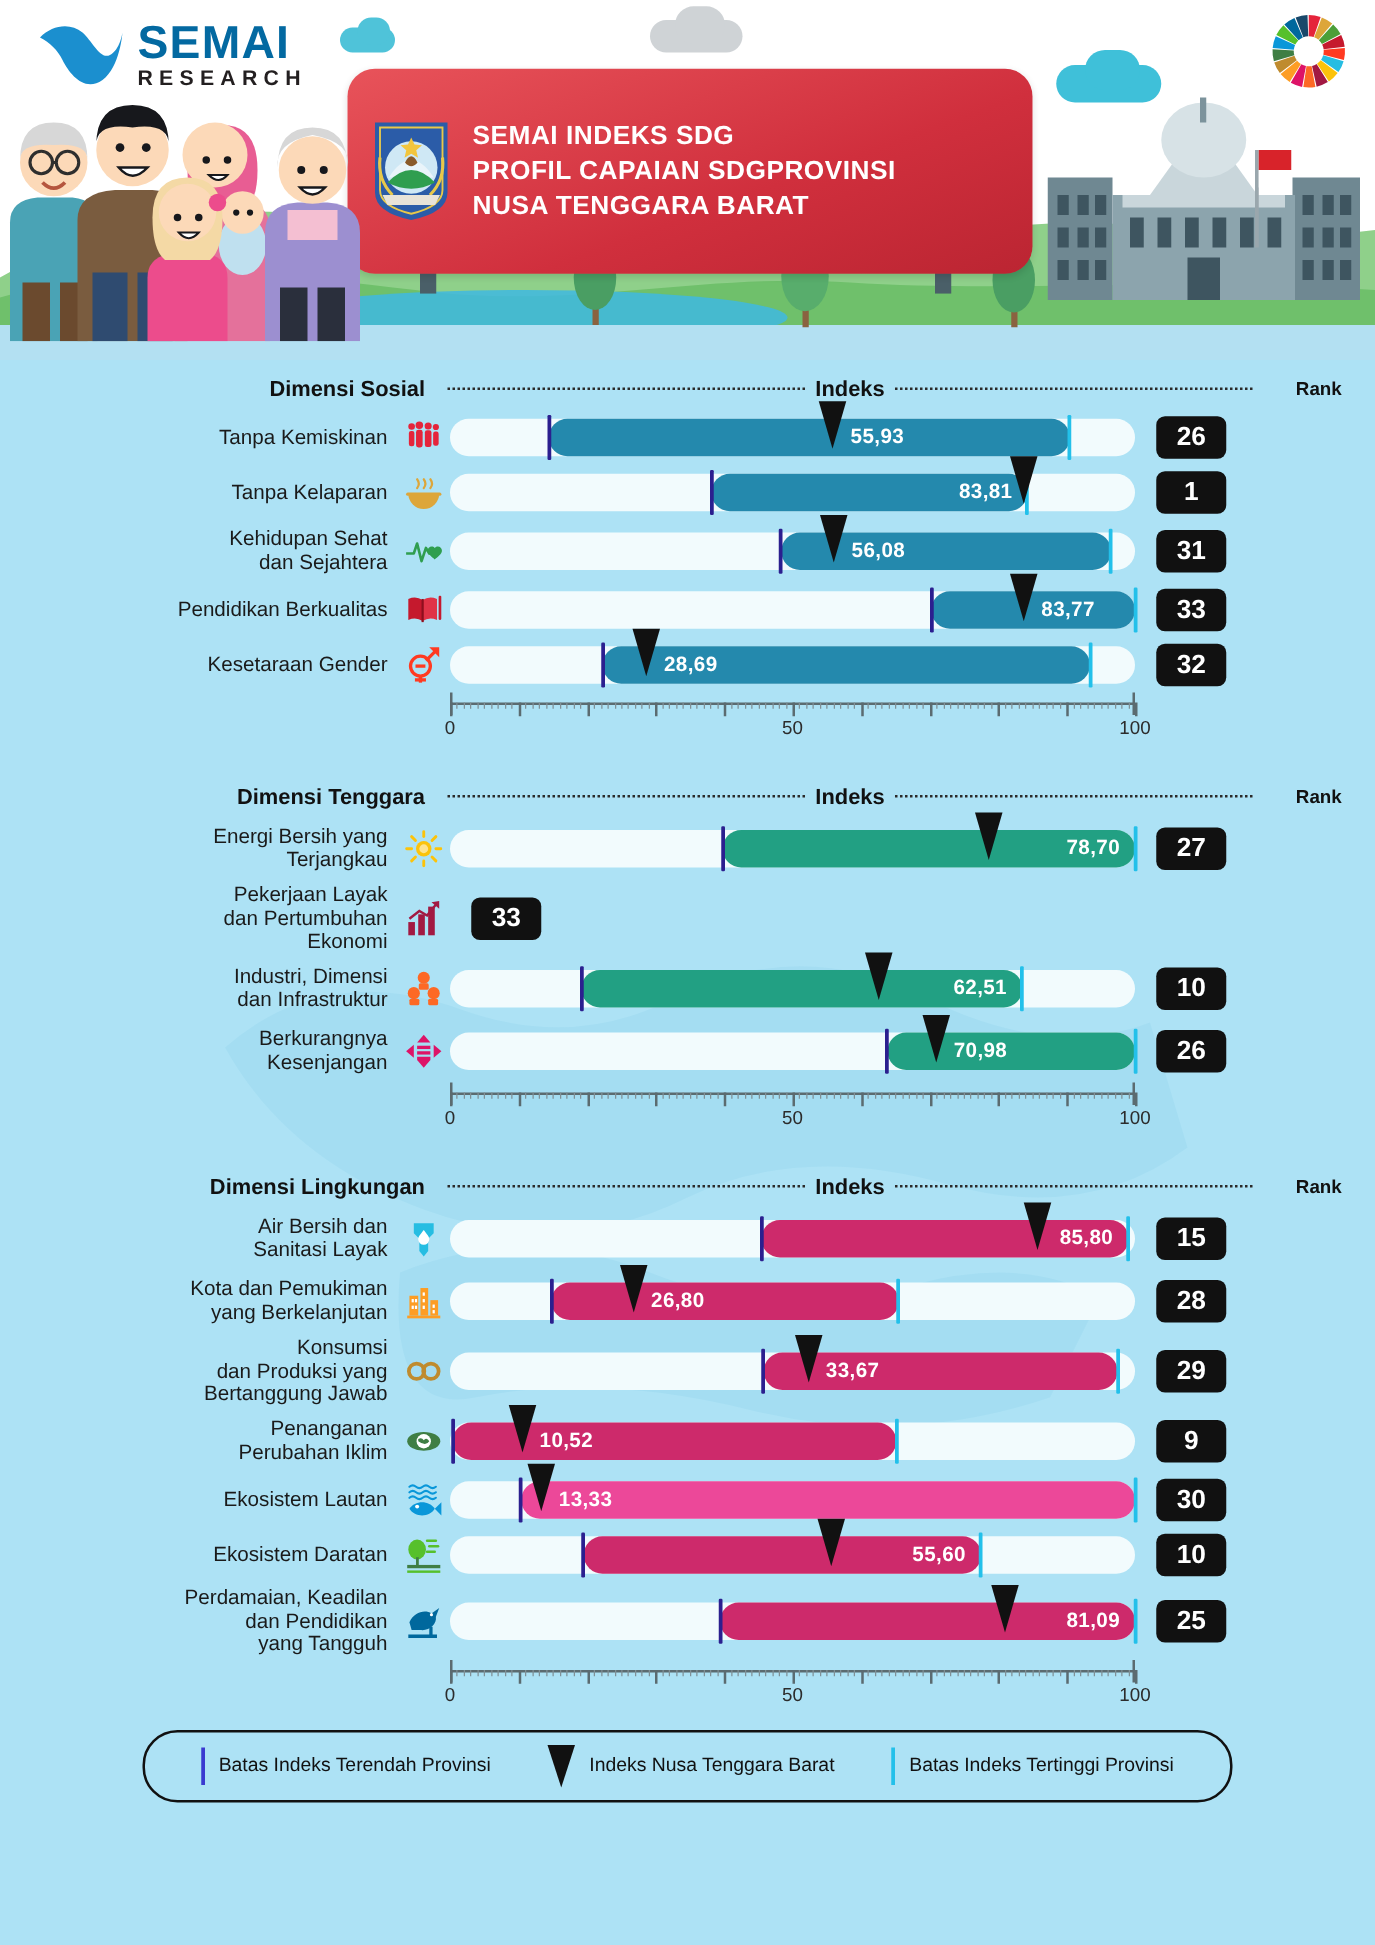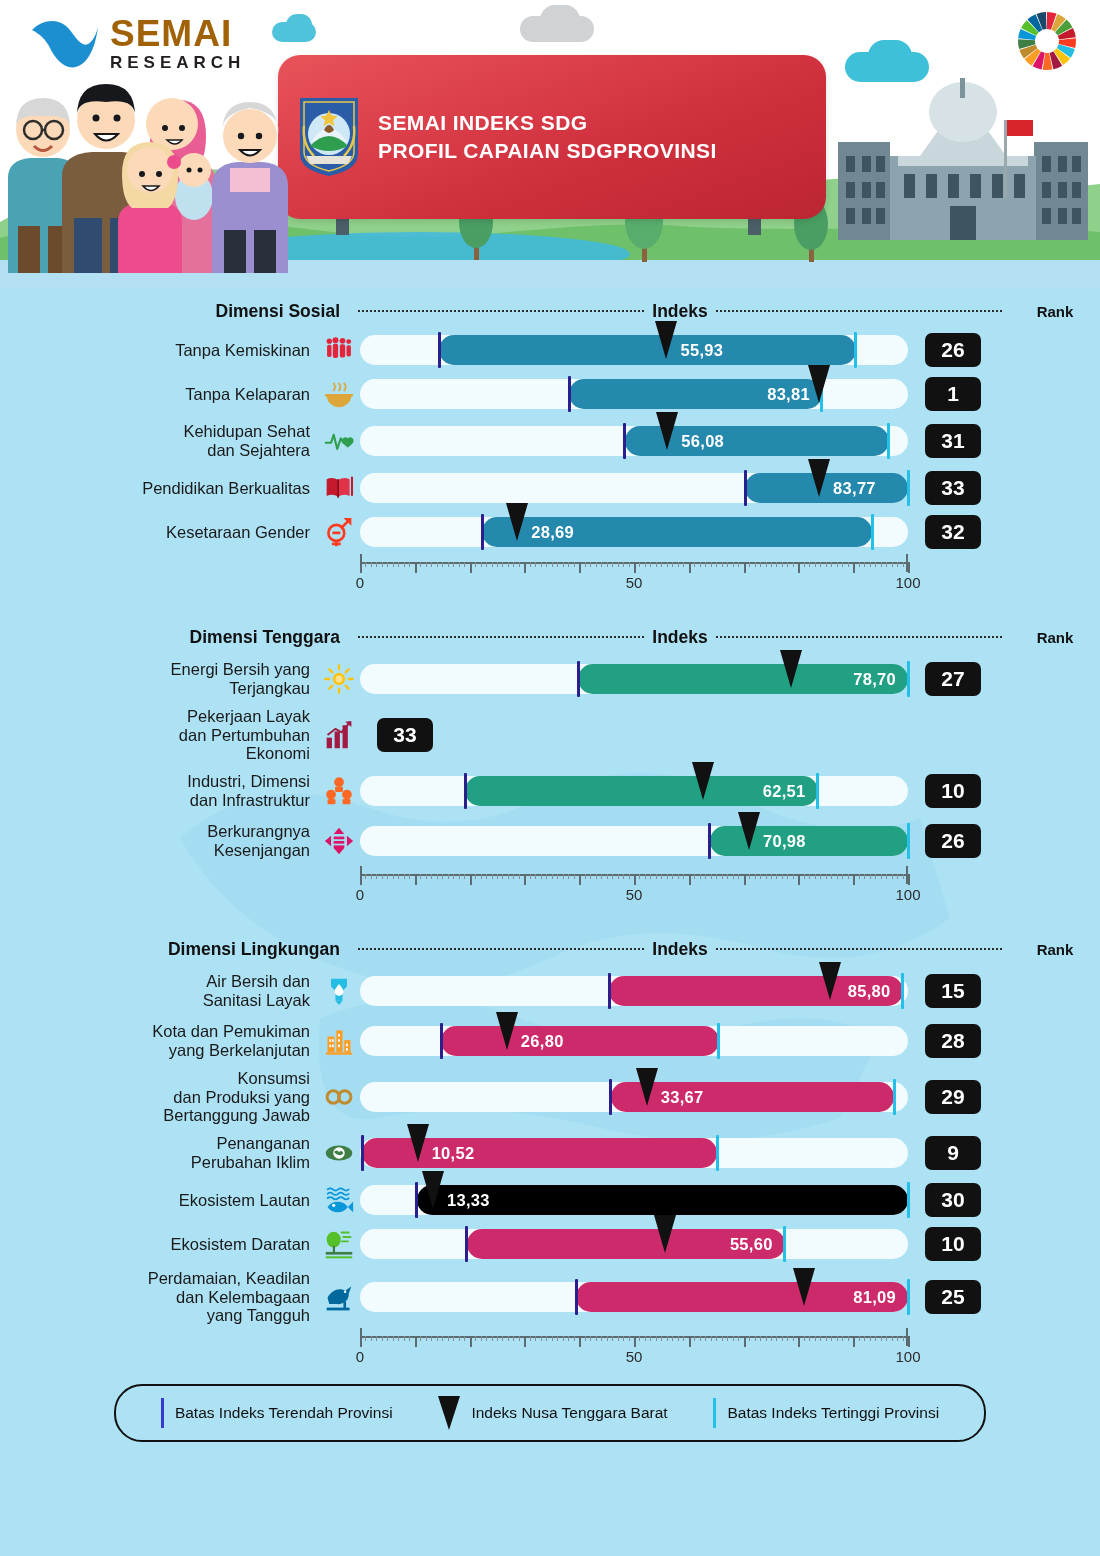--- a/index.html
+++ b/index.html
@@ -25,21 +25,21 @@
   .hdr-water {
     position:absolute; left:0; bottom:0; width:1100px; height:28px;
     background:#b3e0f2;
   }
   .logo-wrap {
     position:absolute; left:30px; top:14px; display:flex; align-items:center; gap:8px; z-index:7;
   }
   .logo-mark { width:72px; height:58px; }
   .logo-text { line-height:1; }
   .logo-semai {
-    font-size:37px; font-weight:bold; letter-spacing:1px; color:#a16207;
+    font-size:37px; font-weight:bold; letter-spacing:1px; color:#0369a1;
   }
   .logo-research {
     font-size:17px; font-weight:bold; letter-spacing:5px; color:#231f20; margin-top:2px;
   }
   .sdg-wheel { position:absolute; right:22px; top:10px; width:62px; height:62px; z-index:6;}
   .cloud { position:absolute; border-radius:40px; }
   .cloud.c1 { left:272px; top:22px; width:44px; height:20px; background:#4fc3d9; }
   .cloud.c2 { left:286px; top:14px; width:26px; height:22px; background:#4fc3d9; }
   .cloud.c3 { left:520px; top:16px; width:74px; height:26px; background:#cfd3d6; }
   .cloud.c4 { left:540px; top:5px; width:40px; height:30px; background:#cfd3d6; }
@@ -312,20 +312,21 @@
       <path d="M12,50 Q31,30 50,50 Q31,60 12,50 Z" fill="#2f9e4f"></path>
       <path d="M31,14 l2.6,5.6 6,.6 -4.6,4 1.4,6 -5.4,-3.2 -5.4,3.2 1.4,-6 -4.6,-4 6,-.6 Z" fill="#f2c53d"></path>
       <path d="M26,34 q5,-10 10,0 q-5,6 -10,0 Z" fill="#8a5a2a"></path>
       <path d="M6,30 q-2,18 10,30" stroke="#e8c84a" stroke-width="2.5" fill="none"></path>
       <path d="M56,30 q2,18 -10,30" stroke="#e8c84a" stroke-width="2.5" fill="none"></path>
       <path d="M8,60 H54 L50,68 H12 Z" fill="#e8e3d8"></path>
     </svg>
     <div class="banner-title">
       <div>SEMAI INDEKS SDG</div>
       <div>PROFIL CAPAIAN SDGPROVINSI</div>
+      <div>NUSA TENGGARA BARAT</div>
     </div>
   </div>
 </div>
 
 <div class="content">
   <svg class="bgmap" viewBox="0 0 880 640">
     <path d="M60,220 Q140,150 250,190 Q340,222 420,180 Q520,130 620,180 Q720,230 800,200 L830,300 Q750,360 640,330 Q520,296 430,340 Q330,390 220,350 Q110,310 60,220 Z" fill="#9ad8ef"></path>
     <path d="M200,400 Q300,360 400,400 Q500,440 610,410 Q700,386 760,420 L720,500 Q600,540 480,510 Q360,480 260,500 Q190,514 200,400 Z" fill="#9ad8ef"></path>
   </svg>
   <div id="sections">
@@ -955,21 +956,21 @@
         <path d="M4,10 q3,-2.5 6,0 q3,2.5 6,0 q3,-2.5 6,0 q3,2.5 6,0"></path>
         <path d="M4,15 q3,-2.5 6,0 q3,2.5 6,0 q3,-2.5 6,0 q3,2.5 6,0"></path>
               </g>
         <path d="M4,25 C9,17 22,17 27,25 C22,33 9,33 4,25 Z" fill="#0a97d9"></path>
         <polygon points="27,25 33,19 33,31" fill="#0a97d9"></polygon>
         <circle cx="11" cy="23" r="1.8" fill="#fff"></circle>
             </svg>
           </div>
       <div class="track-wrap">
         <div class="track"></div>
-        <div class="fill" style="left:56.992000000000004px;width:491.008px;background:#000000;">
+        <div class="fill" style="left:56.992000000000004px;width:491.008px;background:#ec4899;">
           <span class="val" style="left:30.056399999999996px;">13,33</span>
         </div>
         <div class="cap-min" style="left:55.492000000000004px;"></div>
         <div class="cap-max" style="left:546.5px;"></div>
         <div class="marker" style="left:73.0484px;"></div>
       </div>
       <div class="rank">
         <span>30</span>
       </div>
         </div>
@@ -999,21 +1000,21 @@
         <div class="cap-max" style="left:423.2px;"></div>
         <div class="marker" style="left:304.68800000000005px;"></div>
       </div>
       <div class="rank">
         <span>10</span>
       </div>
         </div>
         <div class="row" style="height: 62px;">
       <div class="row-label">
             <div>Perdamaian, Keadilan</div>
-            <div>dan Kelembagaan</div>
+            <div>dan Pendidikan</div>
             <div>yang Tangguh</div>
           </div>
       <div class="row-icon">
             <svg viewBox="0 0 34 34" width="30" height="30">
               <path d="M4,18 C8,9 18,6 24,10 L31,5 L28,13 C29,20 22,26 14,25 L6,25 Z" fill="#00689d"></path>
         <circle cx="24" cy="11" r="1.4" fill="#fff"></circle>
         <rect x="22" y="22" width="3" height="9" fill="#00689d"></rect>
         <rect x="3" y="29" width="26" height="3.2" fill="#00689d"></rect>
             </svg>
           </div>

